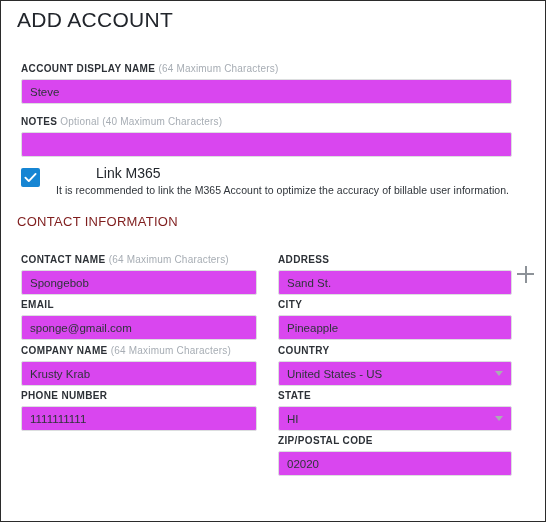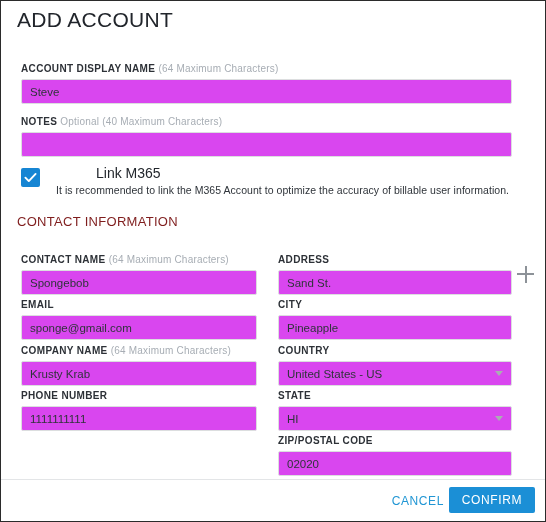--- a/index.html
+++ b/index.html
@@ -275,18 +275,14 @@
       </div>
     </div>
 
     <div class="field" style="left:277px; top:433px; width:234px;">
       <div class="field-label"><span>ZIP/POSTAL CODE</span></div>
       <input class="field-input" type="text" value="02020" style="">
     </div>
 
   </div>
 
-  <div class="dialog-footer">
-    <button class="btn-cancel">CANCEL</button>
-    <button class="btn-confirm">CONFIRM</button>
-  </div>
 
 </div>
 
 </body></html>

